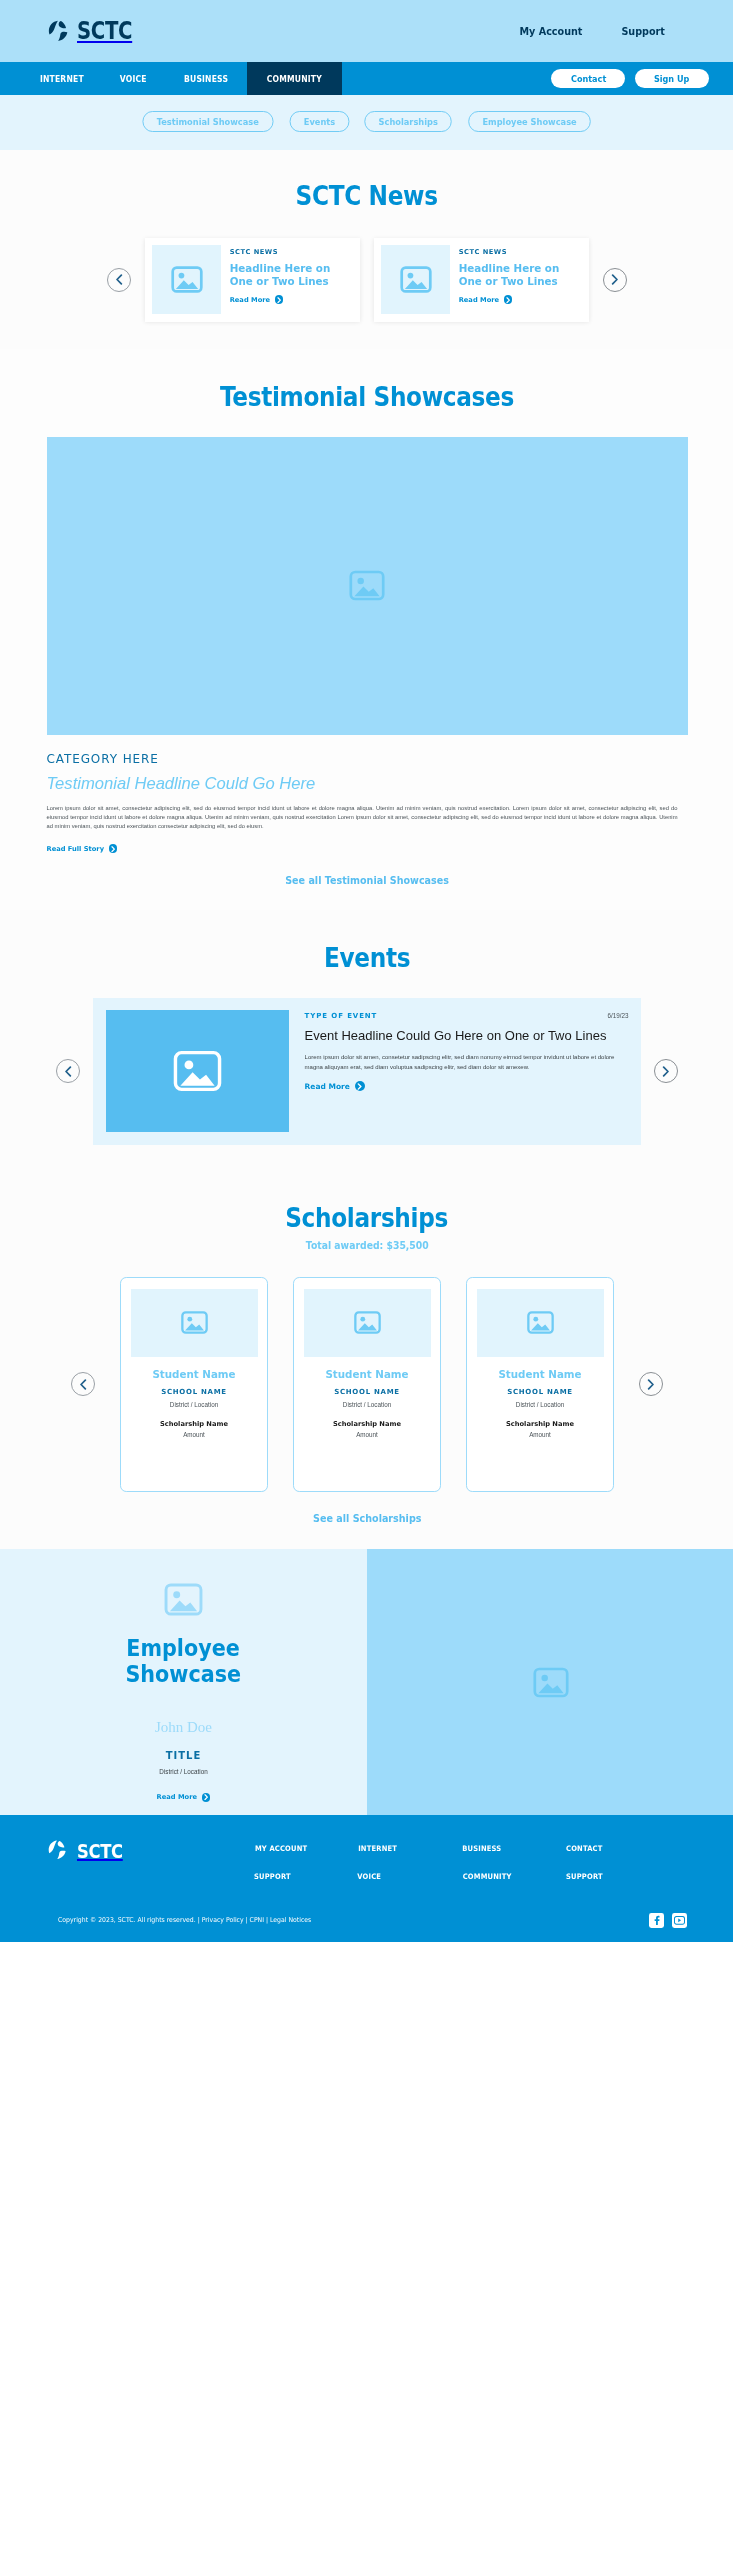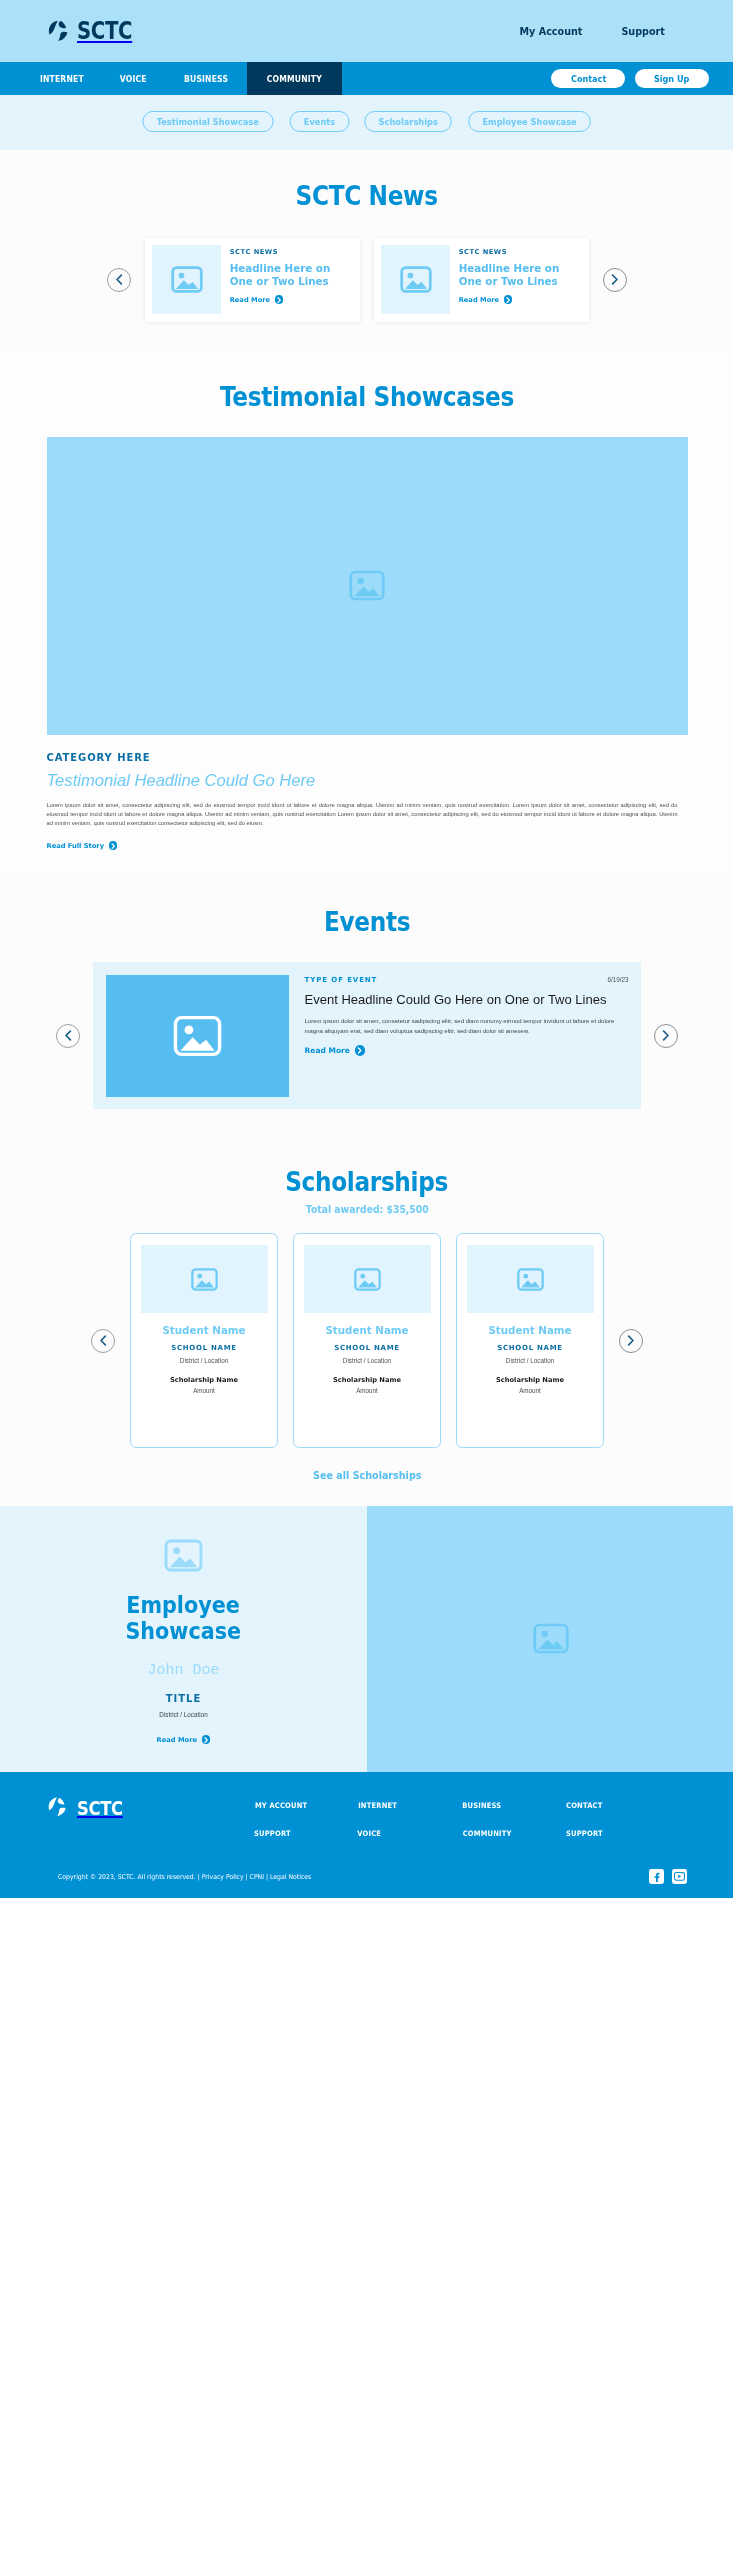--- a/index.html
+++ b/index.html
@@ -145,22 +145,22 @@
   .readmore.big .readmore-ico { width: 10.3px; height: 10.3px; flex: 0 0 10.3px; }
 
   
   .testi-sec { background: #fdfdfd; padding: 32px 0 24px; }
   .testi-hero {
     width: 641px; height: 298px; margin: 25px auto 0;
     background: #9ddbfa; display: flex; align-items: center; justify-content: center;
   }
   .testi-inner { width: 641px; margin: 0 auto; padding-top: 17.4px; }
   .testi-cat {
-    font-family: "DejaVu Sans", sans-serif; font-weight: bold;
-    font-size: 10px; letter-spacing: 0.9px; color: #0b6fa4;
+    font-family: "DejaVu Sans", sans-serif; font-weight: normal;
+    font-size: 12px; letter-spacing: 0.9px; color: #0b6fa4;
   }
   .testi-head {
     font-size: 16.6px; color: #6ecbf5; margin-top: 8px; font-weight: normal;
     font-family: "Liberation Sans", sans-serif;
     font-style: italic;
   }
   .testi-p {
     font-size: 5.8px; line-height: 1.62; color: #4b5358; margin-top: 9.5px;
     max-width: 631px; text-align: justify;
   }
@@ -191,21 +191,21 @@
     font-size: 13px; line-height: 1.26; color: #1a1a1a; margin-top: 8px;
     font-weight: normal; font-family: "Liberation Sans", sans-serif;
   }
   .event-p { font-size: 6px; line-height: 1.62; color: #3e4549; margin-top: 8.7px; }
   .event-read { margin-top: 8.7px; }
 
   
   .schol-sec { background: #fcfcfc; padding: 32px 0 25px; }
   .schol-row {
     display: flex; align-items: center; justify-content: center;
-    gap: 15px; margin-top: 18px;
+    gap: 25px; margin-top: 26px;
   }
   .schol-card {
     width: 148px; height: 215px; border: 1.2px solid #9ddbfa; border-radius: 6.3px;
     background: #ffffff; padding: 11px 9.5px; text-align: center;
   }
   .schol-thumb {
     height: 68px; background: #e1f4fd;
     display: flex; align-items: center; justify-content: center; margin-bottom: 11px;
   }
   .schol-name {
@@ -233,22 +233,22 @@
   .emp-avatar {
     width: 46px; height: 46px; display: flex;
     align-items: center; justify-content: center; margin-bottom: 12.6px;
   }
   .emp-title {
     font-family: "DejaVu Sans", sans-serif; font-weight: bold;
     font-size: 23px; color: #0090d4; text-align: center; line-height: 1.14;
   }
   .emp-title span { display: inline-block; transform: scaleX(0.9); }
   .emp-name {
-    font-size: 15px; color: #9ddbfa; margin-top: 18px;
-    font-family: Liberation Mono, monospace;
+    font-size: 15px; color: #9ddbfa; margin-top: 32px;
+    font-family: Liberation Serif, serif;
   }
   .emp-role {
     font-family: "DejaVu Sans", sans-serif; font-weight: bold;
     font-size: 10px; letter-spacing: 1px; color: #0b6fa4; margin-top: 14px;
   }
   .emp-loc { font-size: 6.3px; color: #3e4549; margin-top: 7px; }
   .emp-read { margin-top: 17.4px; }
   .emp-right {
     width: 367px; background: #9ddbfa;
     display: flex; align-items: center; justify-content: center;
@@ -413,20 +413,21 @@
       <a class="readmore testi-read" href="#">
         <span>Read Full Story</span>
         <span class="readmore-ico">
           <svg width="4.7" height="6.3" viewBox="0 0 6 8">
               <path d="M1.3 1 4.3 4 1.3 7" fill="none" stroke="#fff" stroke-width="1.6" stroke-linecap="round" stroke-linejoin="round"></path>
             </svg>
         </span>
       </a>
     </div>
 
+    <a class="see-all" href="#"><span>See all Testimonial Showcases</span></a>
   </div>
 
   <div class="events-sec">
     <h2 class="section-title"><span>Events</span></h2>
 
     <div class="events-row">
       <div class="arrow lt">
         <svg width="8" height="11" viewBox="0 0 10 14">
             <path d="M8 1.5 2.5 7 8 12.5" fill="none" stroke="#21608c" stroke-width="2.2" stroke-linecap="round" stroke-linejoin="round"></path>
           </svg>

